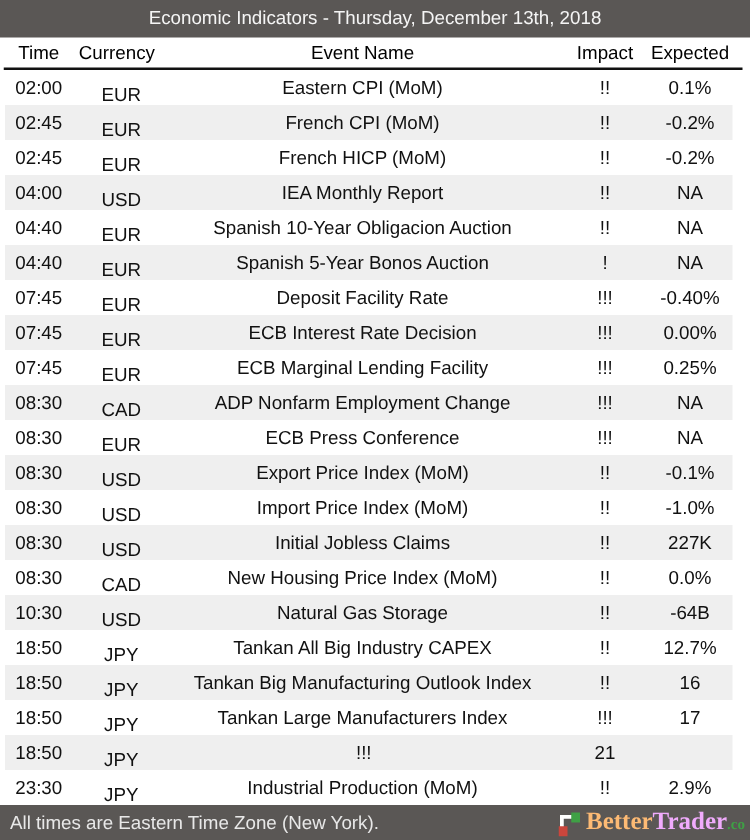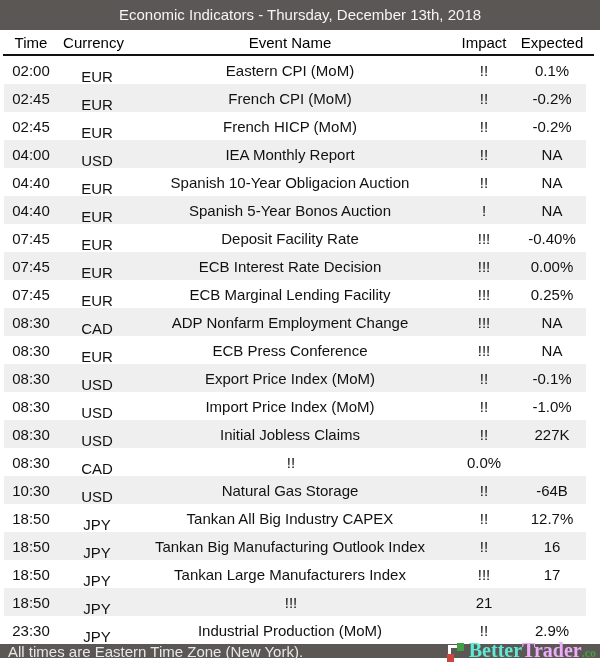--- a/index.html
+++ b/index.html
@@ -28,40 +28,40 @@
   .hdr-currency { padding-left: 3px; }
   .cell-currency { padding-left: 10px; margin-top: 12px; }
   .cell-impact, .hdr-impact { padding-left: 2px; }
   .cell-expected, .hdr-expected { padding-left: 2px; }
 
   .row { height: 28px; background: #ffffff; }
   .row:nth-child(even) { background: #efefef; }
   .cell-event { white-space: nowrap; overflow: hidden; }
 
   .footer {
-    height: 14px; background: #5a5755; display: flex;
+    height: 28px; background: #5a5755; display: flex;
     align-items: center; justify-content: space-between;
     padding: 0 4px 0 8px;
   }
   .footer-note { color: #e8e8e8; font-size: 15px; }
 
   .brand { display: flex; align-items: center; }
   .brand-icon { position: relative; width: 17px; height: 19px; margin-right: 5px; }
   .brand-bracket {
     position: absolute; left: 1px; top: 3px; width: 10px; height: 11px;
     border-top: 3px solid #ffffff; border-left: 3px solid #ffffff;
   }
   .brand-sq-green { position: absolute; left: 10px; top: 1px; width: 7px; height: 8px; background: #3fa045; }
   .brand-sq-red { position: absolute; left: 0px; top: 12px; width: 7px; height: 8px; background: #cb463c; }
 
   .brand-text {
     font-family: "Liberation Serif", serif; font-weight: bold;
     font-size: 20px; line-height: 20px; white-space: nowrap;
   }
-  .brand-part1 { color: #5eead4; }
+  .brand-part1 { color: #fdba74; }
   .brand-part2 { color: #f0abfc; }
   .brand-suffix { color: #3fa045; font-size: 12px; }
 </style>
 </head>
 <body>
 
 <div class="titlebar">Economic Indicators - Thursday, December 13th, 2018</div>
 
 <div class="table-wrap">
   <div class="grid-row header-row">
@@ -183,20 +183,21 @@
     <div class="cell-time">08:30</div>
     <div class="cell-currency">USD</div>
     <div class="cell-event">Initial Jobless Claims</div>
     <div class="cell-impact">!!</div>
     <div class="cell-expected">227K</div>
   </div>
 
   <div class="grid-row row">
     <div class="cell-time">08:30</div>
     <div class="cell-currency">CAD</div>
+    <div class="cell-event">New Housing Price Index (MoM)</div>
     <div class="cell-impact">!!</div>
     <div class="cell-expected">0.0%</div>
   </div>
 
   <div class="grid-row row">
     <div class="cell-time">10:30</div>
     <div class="cell-currency">USD</div>
     <div class="cell-event">Natural Gas Storage</div>
     <div class="cell-impact">!!</div>
     <div class="cell-expected">-64B</div>

